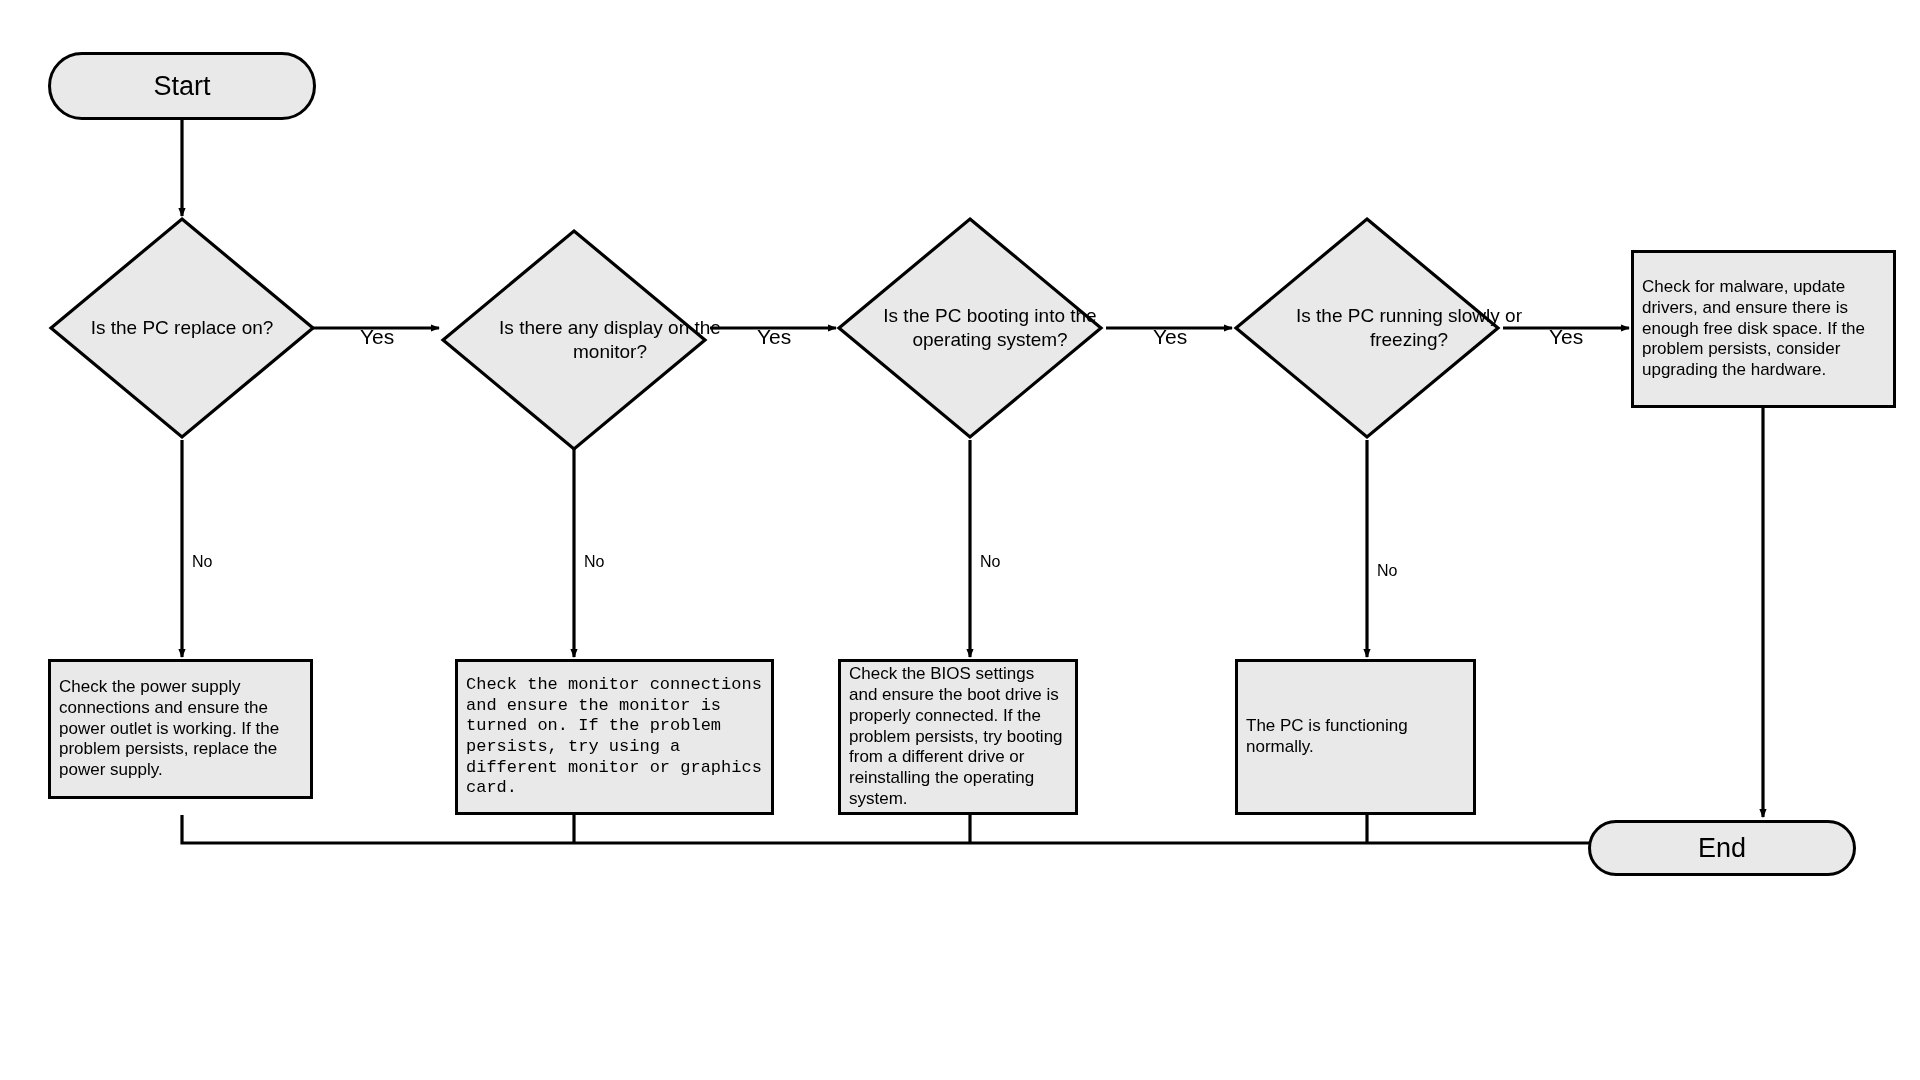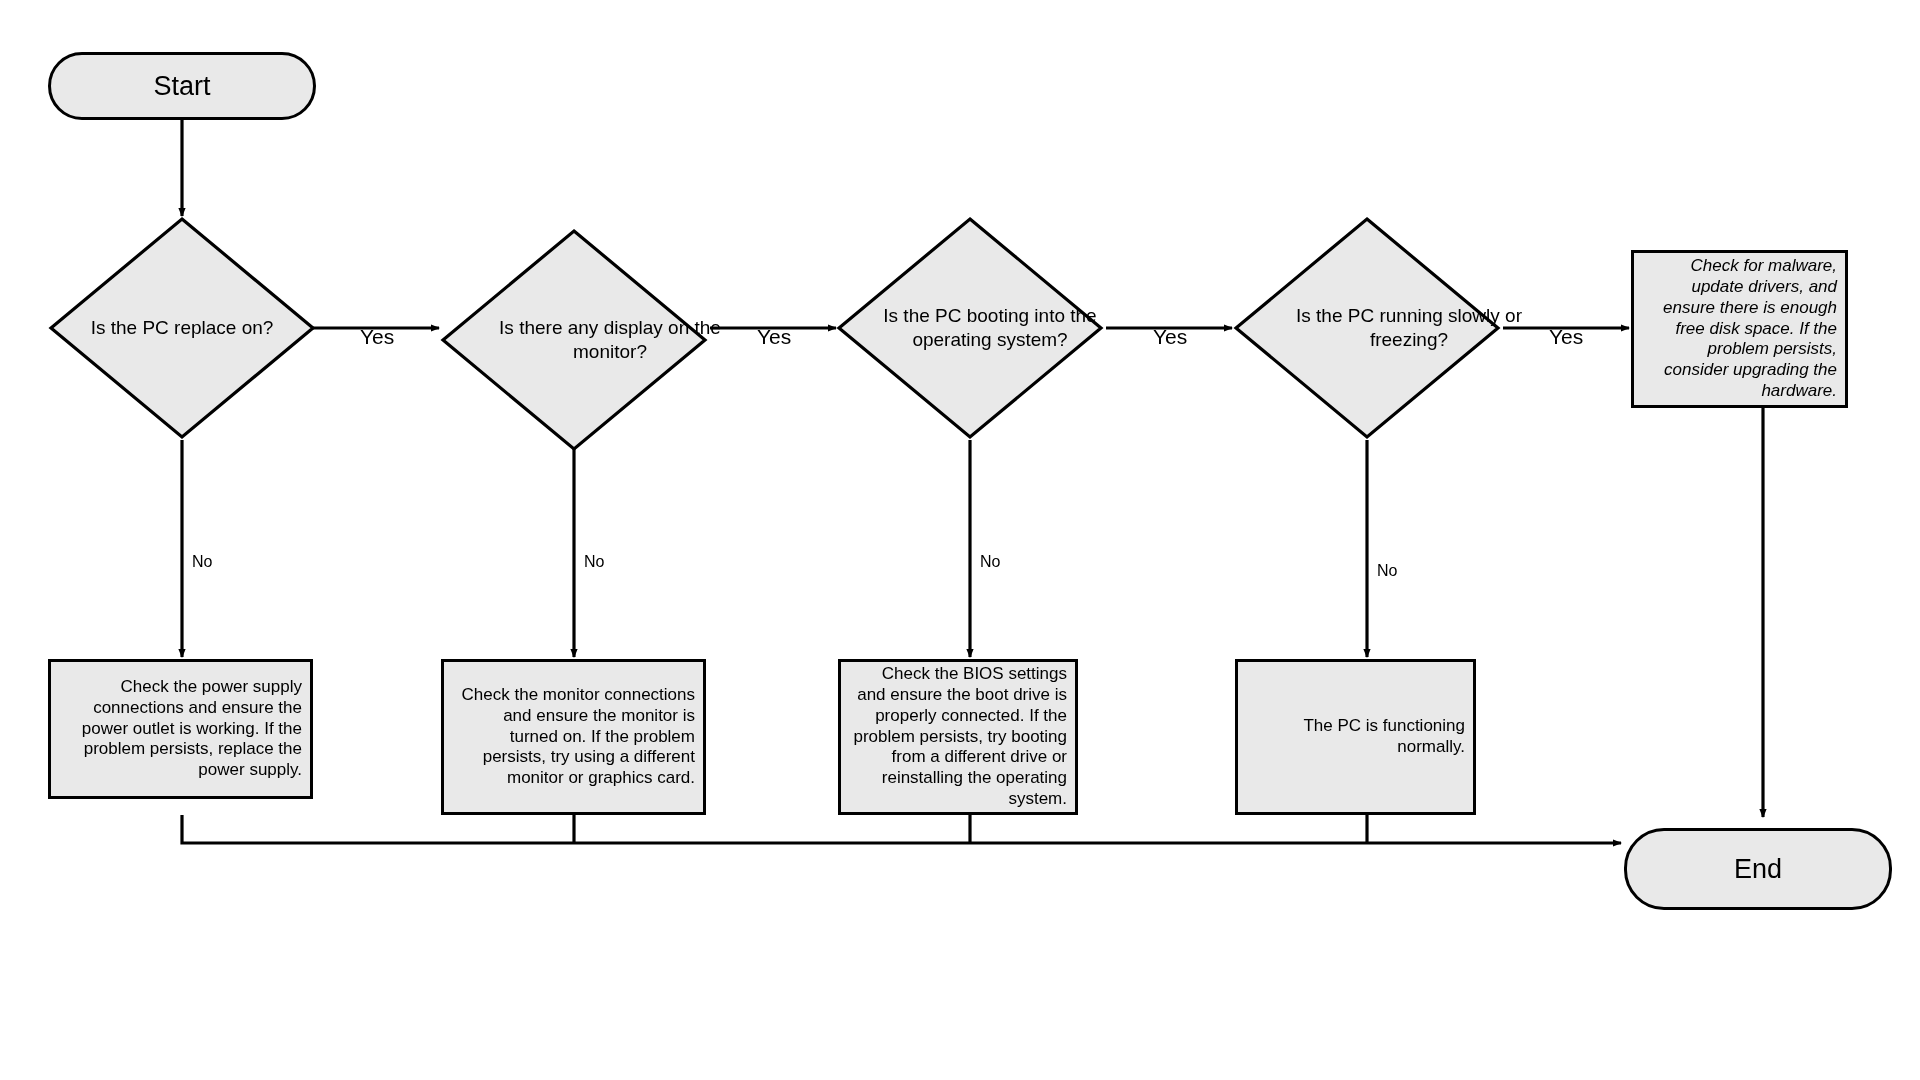--- a/index.html
+++ b/index.html
@@ -20,21 +20,21 @@
     left: 0;
     width: 1920px;
     height: 1080px;
   }
   .node {
     position: absolute;
     box-sizing: border-box;
     display: flex;
     align-items: center;
     justify-content: center;
-    text-align: right;
+    text-align: left;
     color: #000000;
   }
   .terminator {
     background: #e9e9e9;
     border: 3px solid #000000;
     border-radius: 40px;
     font-size: 27px;
   }
   .process {
     background: #e9e9e9;
@@ -141,41 +141,41 @@
   <div class="diamond-label" style="padding:0 20px;">Is the PC booting into the operating system?</div>
 </div>
 
 <div class="diamond-wrap" style="left:1233px; top:216px; width:268px; height:224px;">
   <svg class="diamond-svg" width="268" height="224" viewBox="0 0 268 224">
     <polygon points="134,3 265,112 134,221 3,112" fill="#e9e9e9" stroke="#000000" stroke-width="3.2"></polygon>
   </svg>
   <div class="diamond-label" style="padding:0 42px;">Is the PC running slowly or freezing?</div>
 </div>
 
-<div class="node process" style="left:1631px; top:250px; width:217px; height:158px;font-style:italic;">
+<div class="node process" style="left:1631px; top:250px; width:265px; height:158px;">
   <span>Check for malware, update drivers, and ensure there is enough free disk space. If the problem persists, consider upgrading the hardware.</span>
 </div>
 
 <div class="node process" style="left:48px; top:659px; width:265px; height:140px;">
   <span>Check the power supply connections and ensure the power outlet is working. If the problem persists, replace the power supply.</span>
 </div>
 
-<div class="node process" style="left:441px; top:659px; width:265px; height:156px;">
+<div class="node process" style="left:455px; top:659px; width:319px; height:156px;font-family:Liberation Mono, monospace;">
   <span>Check the monitor connections and ensure the monitor is turned on. If the problem persists, try using a different monitor or graphics card.</span>
 </div>
 
 <div class="node process" style="left:838px; top:659px; width:240px; height:156px;">
   <span>Check the BIOS settings and ensure the boot drive is properly connected. If the problem persists, try booting from a different drive or reinstalling the operating system.</span>
 </div>
 
 <div class="node process" style="left:1235px; top:659px; width:241px; height:156px;">
   <span>The PC is functioning normally.</span>
 </div>
 
-<div class="node terminator" style="left:1624px; top:820px; width:268px; height:82px;margin-top:8px;">
+<div class="node terminator" style="left:1588px; top:820px; width:268px; height:56px;">
   <span>End</span>
 </div>
 
 <div class="edge-label" style="left:360px; top:297px;">Yes</div>
 <div class="edge-label" style="left:757px; top:297px;">Yes</div>
 <div class="edge-label" style="left:1153px; top:297px;">Yes</div>
 <div class="edge-label" style="left:1549px; top:297px;">Yes</div>
 
 <div class="edge-label small" style="left:192px; top:525px;">No</div>
 <div class="edge-label small" style="left:584px; top:525px;">No</div>

